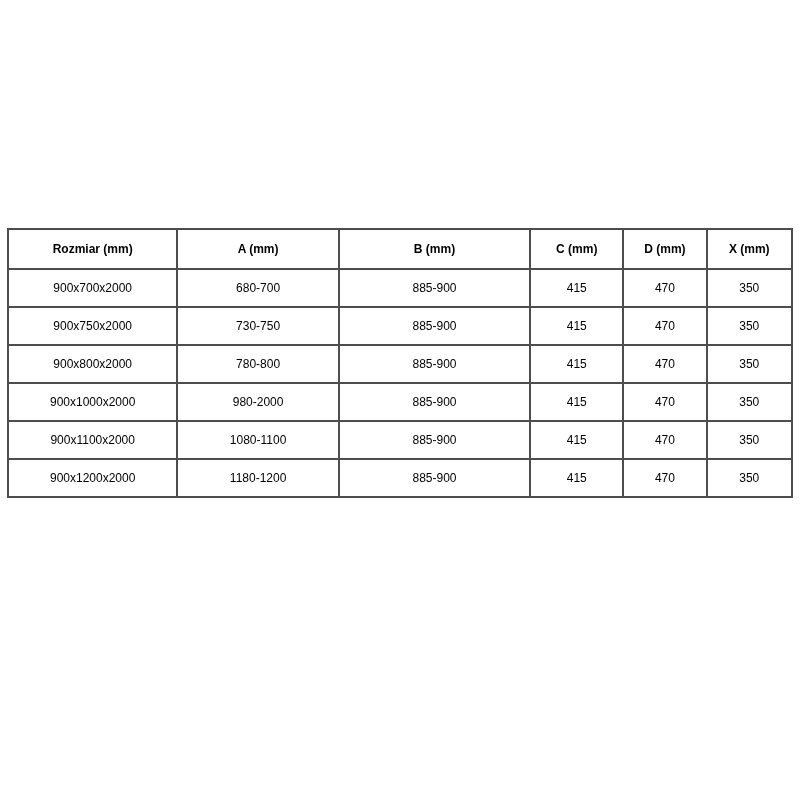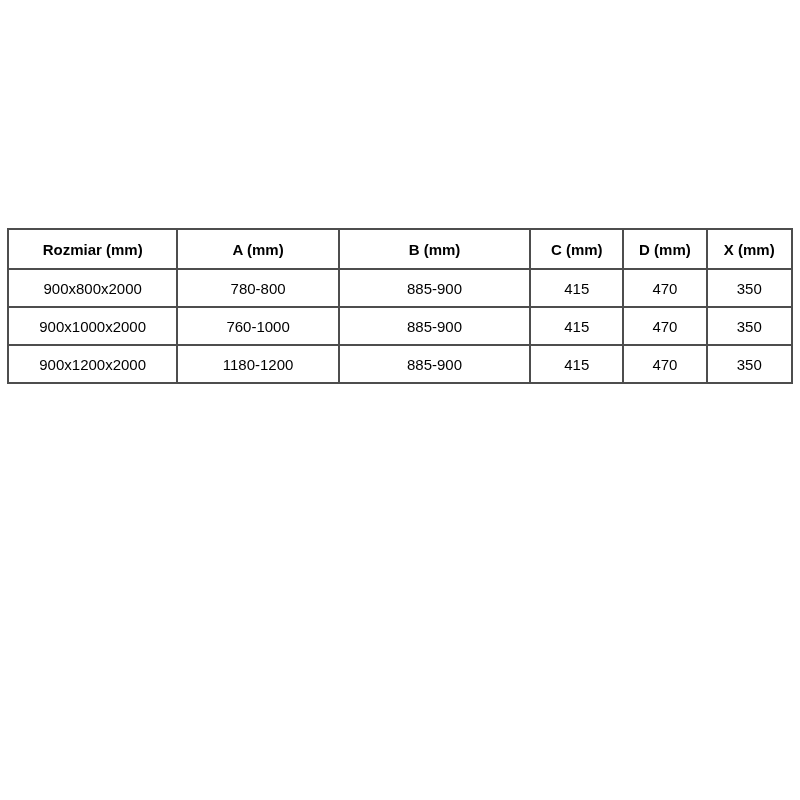--- a/index.html
+++ b/index.html
@@ -28,21 +28,21 @@
     border-collapse: collapse;
     table-layout: fixed;
     background: #ffffff;
   }
   table.size-table th,
   table.size-table td {
     border: 2px solid #4d4d4d;
     text-align: center;
     vertical-align: middle;
     color: #000000;
-    font-size: 15px;
+    font-size: 12px;
     padding: 0;
     overflow: hidden;
     white-space: nowrap;
   }
   table.size-table th {
     height: 38px;
     font-weight: bold;
   }
   table.size-table td {
     height: 36px;
@@ -74,30 +74,54 @@
             <th>Rozmiar (mm)</th>
             <th>A (mm)</th>
             <th>B (mm)</th>
             <th>C (mm)</th>
             <th>D (mm)</th>
             <th>X (mm)</th>
           </tr>
         </thead>
       <tbody>
           <tr>
+            <td>900x700x2000</td>
+            <td>680-700</td>
+            <td>885-900</td>
+            <td>415</td>
+            <td>470</td>
+            <td>350</td>
+          </tr>
+          <tr>
+            <td>900x750x2000</td>
+            <td>730-750</td>
+            <td>885-900</td>
+            <td>415</td>
+            <td>470</td>
+            <td>350</td>
+          </tr>
+          <tr>
             <td>900x800x2000</td>
             <td>780-800</td>
             <td>885-900</td>
             <td>415</td>
             <td>470</td>
             <td>350</td>
           </tr>
           <tr>
             <td>900x1000x2000</td>
-            <td>760-1000</td>
+            <td>980-2000</td>
+            <td>885-900</td>
+            <td>415</td>
+            <td>470</td>
+            <td>350</td>
+          </tr>
+          <tr>
+            <td>900x1100x2000</td>
+            <td>1080-1100</td>
             <td>885-900</td>
             <td>415</td>
             <td>470</td>
             <td>350</td>
           </tr>
           <tr>
             <td>900x1200x2000</td>
             <td>1180-1200</td>
             <td>885-900</td>
             <td>415</td>

